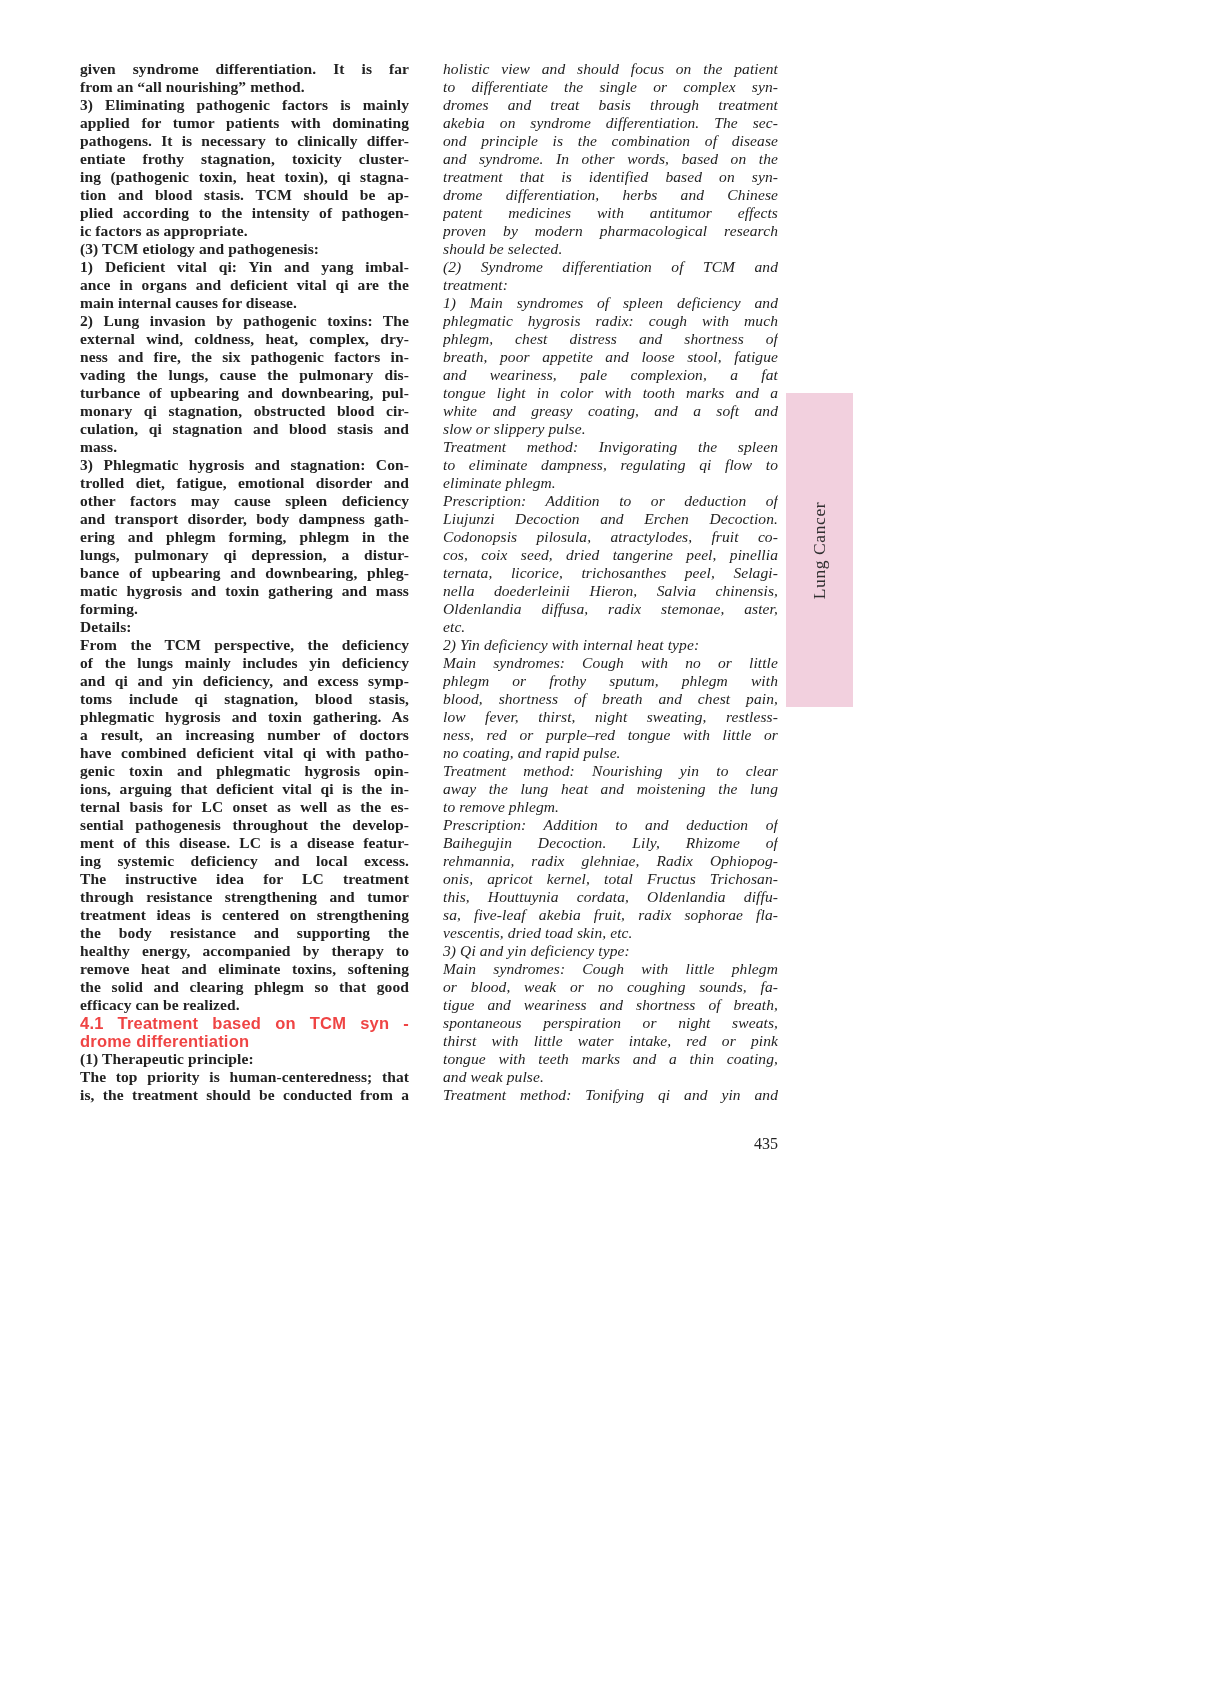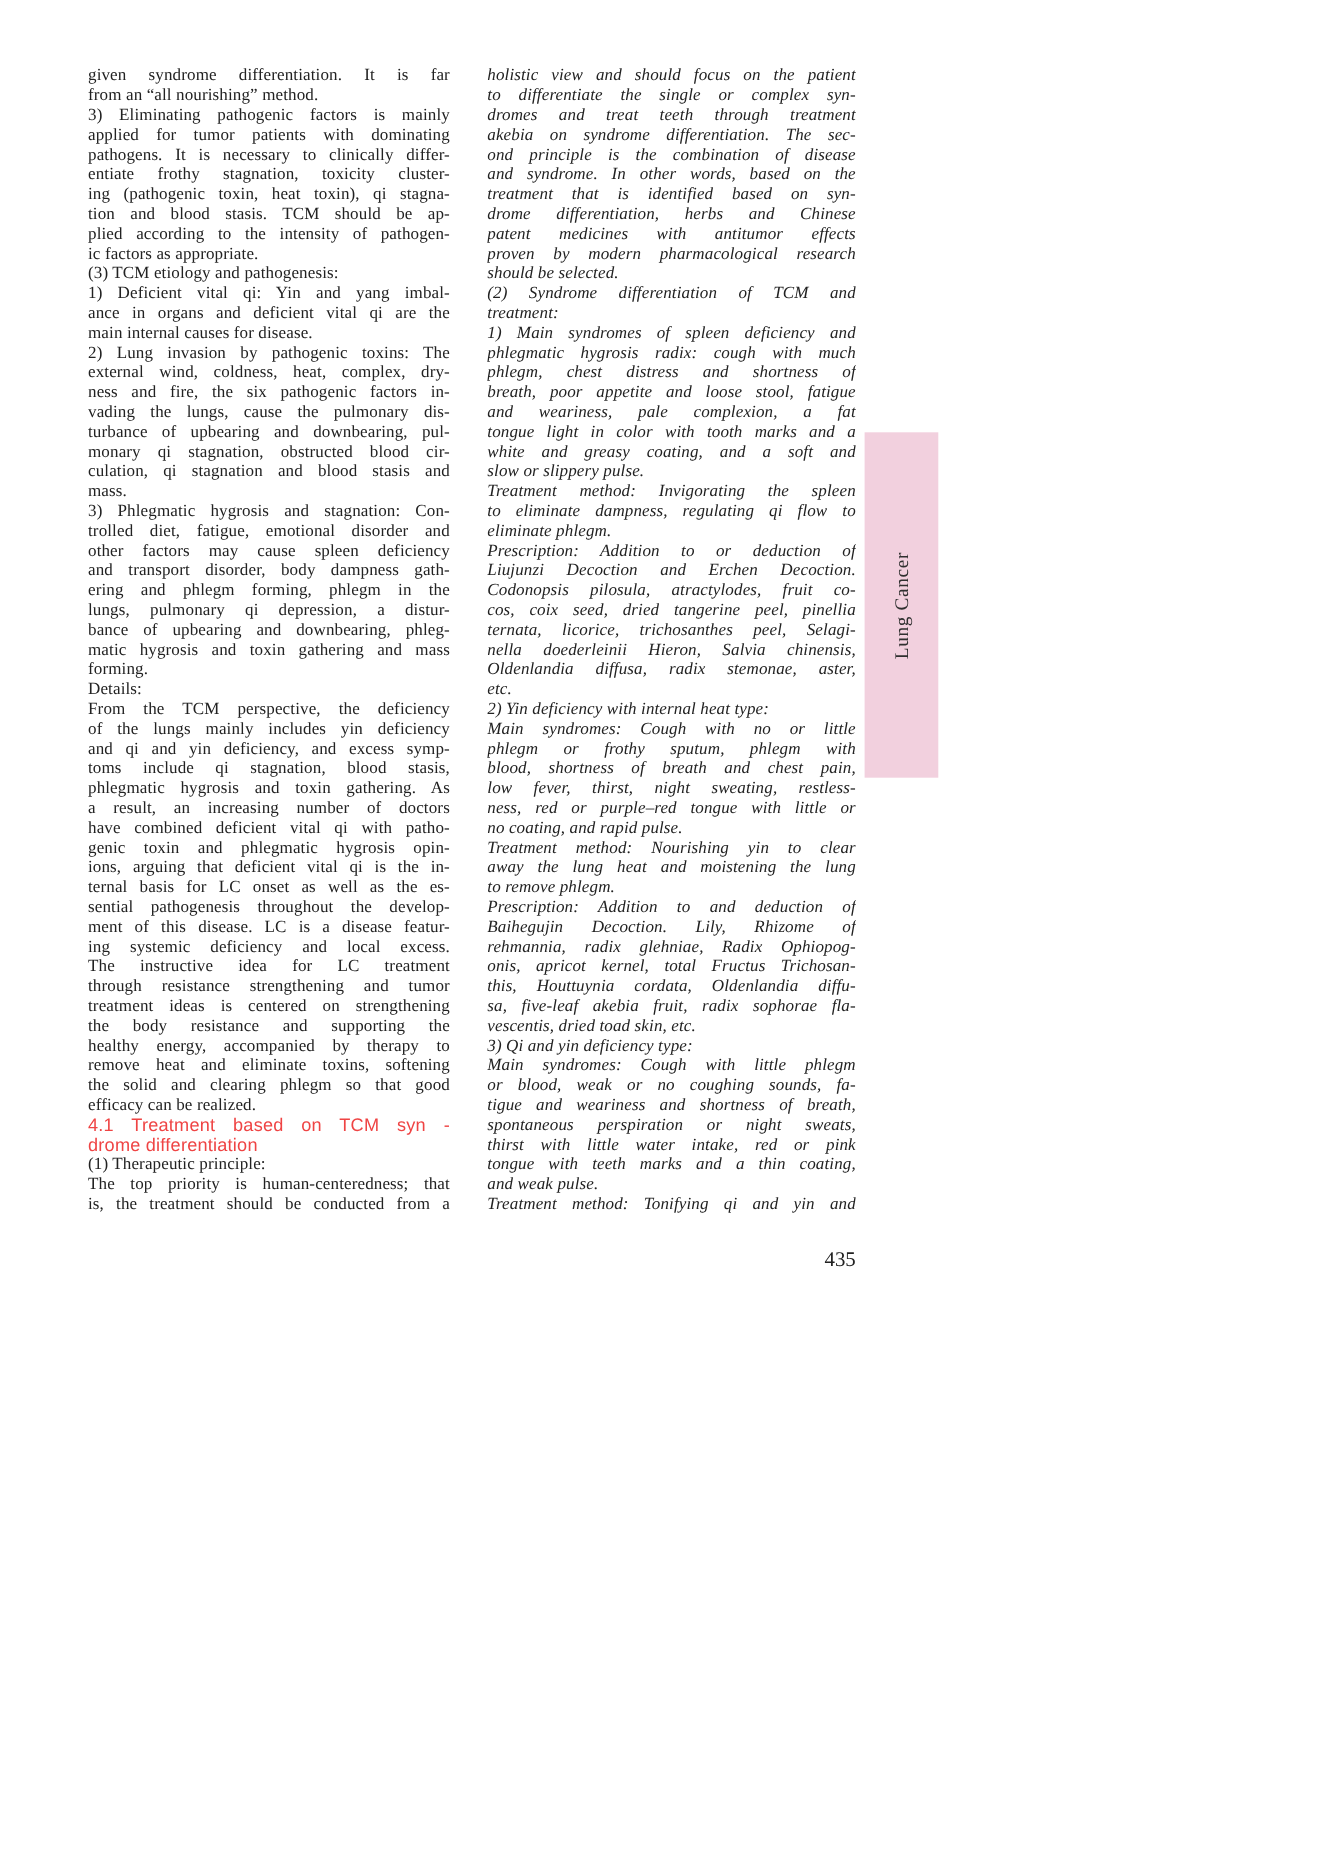--- a/index.html
+++ b/index.html
@@ -10,21 +10,21 @@
     background: #ffffff;
     font-family: "Liberation Serif", "DejaVu Serif", serif;
     color: #222222;
     overflow: hidden;
   }
   .col {
     position: absolute;
     top: 60px;
     overflow: hidden;
   }
-  .col-left  { left: 80px;  width: 329px; }
+  .col-left  { left: 80px;  width: 329px; font-weight: bold; }
   .col-right { left: 443px; width: 335px; font-style: italic; }
   .line {
     font-size: 15.5px;
     line-height: 18px;
     height: 18px;
     overflow: hidden;
     text-align: justify;
     text-align-last: left;
     white-space: normal;
     letter-spacing: 0.1px;
@@ -52,21 +52,21 @@
     font-size: 17.5px;
     color: #2f2f2f;
     letter-spacing: 0.6px;
   }
   .page-number {
     position: absolute;
     left: 443px;
     top: 1135px;
     width: 335px;
     text-align: right;
-    font-size: 19px;
+    font-size: 16px;
     color: #222222;
   }
 </style>
 </head>
 <body>
 
 <div class="sheet">
   <div class="col col-left">
       <div class="line just">given syndrome differentiation. It is far</div>
       <div class="line">from an “all nourishing” method.</div>
@@ -123,21 +123,21 @@
       <div class="line">efficacy can be realized.</div>
       <div class="line heading just">4.1 Treatment based on TCM syn -</div>
       <div class="line heading">drome differentiation</div>
       <div class="line">(1) Therapeutic principle:</div>
       <div class="line just">The top priority is human-centeredness; that</div>
       <div class="line just">is, the treatment should be conducted from a</div>
     </div>
   <div class="col col-right">
       <div class="line just">holistic view and should focus on the patient</div>
       <div class="line just">to differentiate the single or complex syn-</div>
-      <div class="line just">dromes and treat teeth through treatment</div>
+      <div class="line just">dromes and treat basis through treatment</div>
       <div class="line just">akebia on syndrome differentiation. The sec-</div>
       <div class="line just">ond principle is the combination of disease</div>
       <div class="line just">and syndrome. In other words, based on the</div>
       <div class="line just">treatment that is identified based on syn-</div>
       <div class="line just">drome differentiation, herbs and Chinese</div>
       <div class="line just">patent medicines with antitumor effects</div>
       <div class="line just">proven by modern pharmacological research</div>
       <div class="line">should be selected.</div>
       <div class="line just">(2) Syndrome differentiation of TCM and</div>
       <div class="line">treatment:</div>

